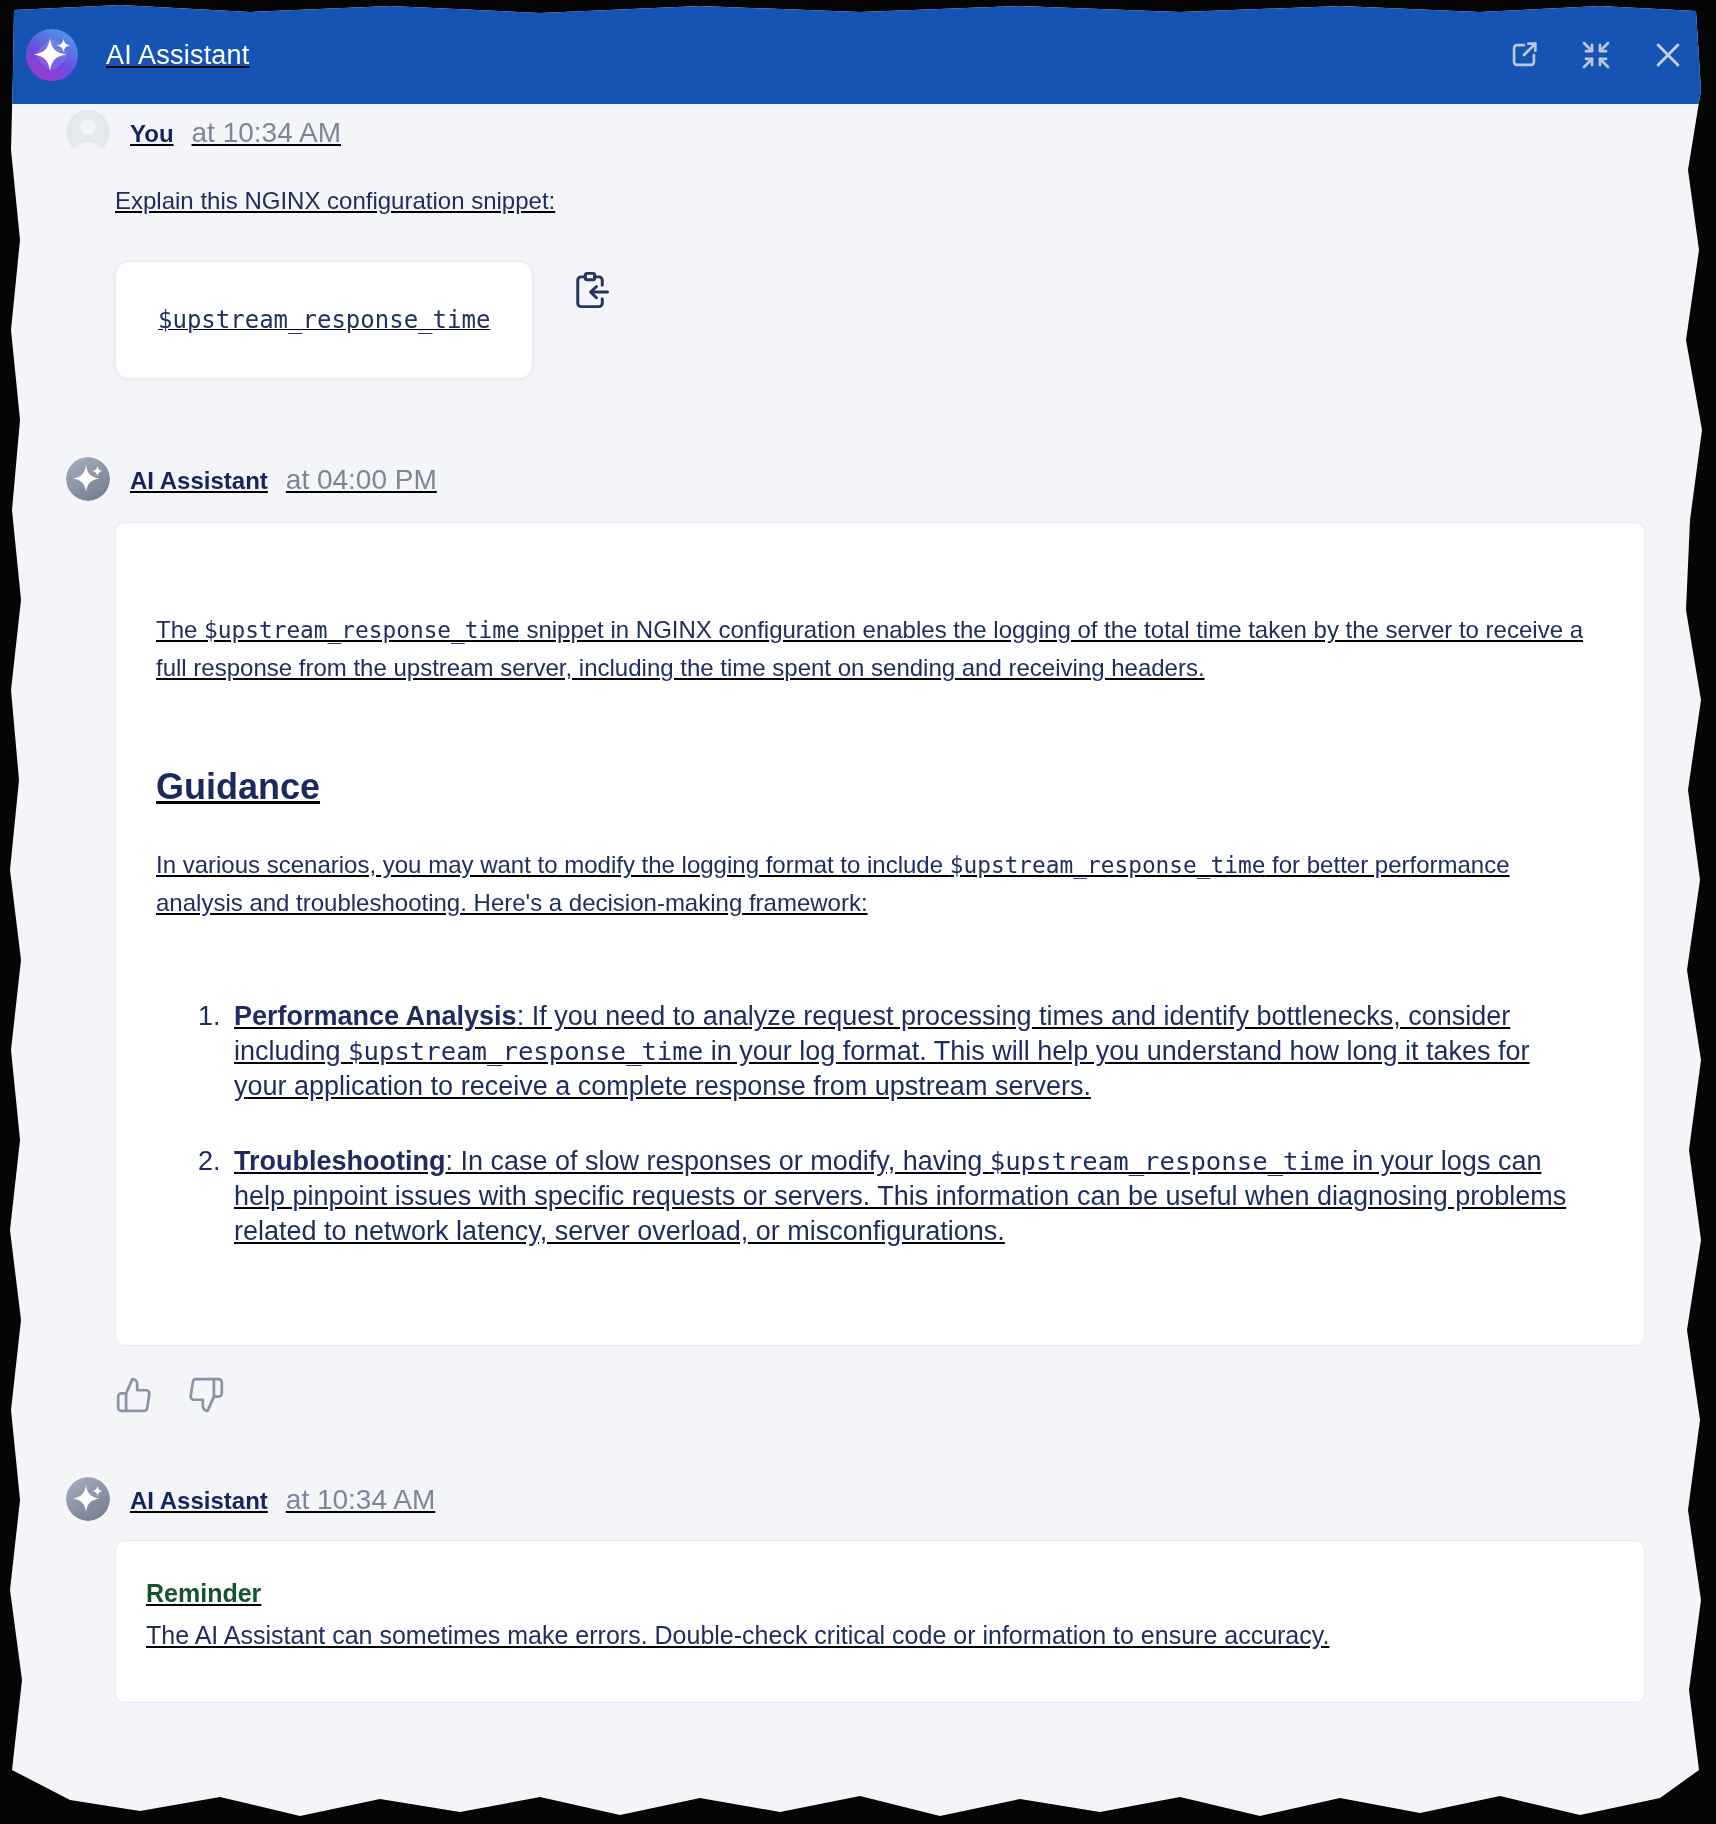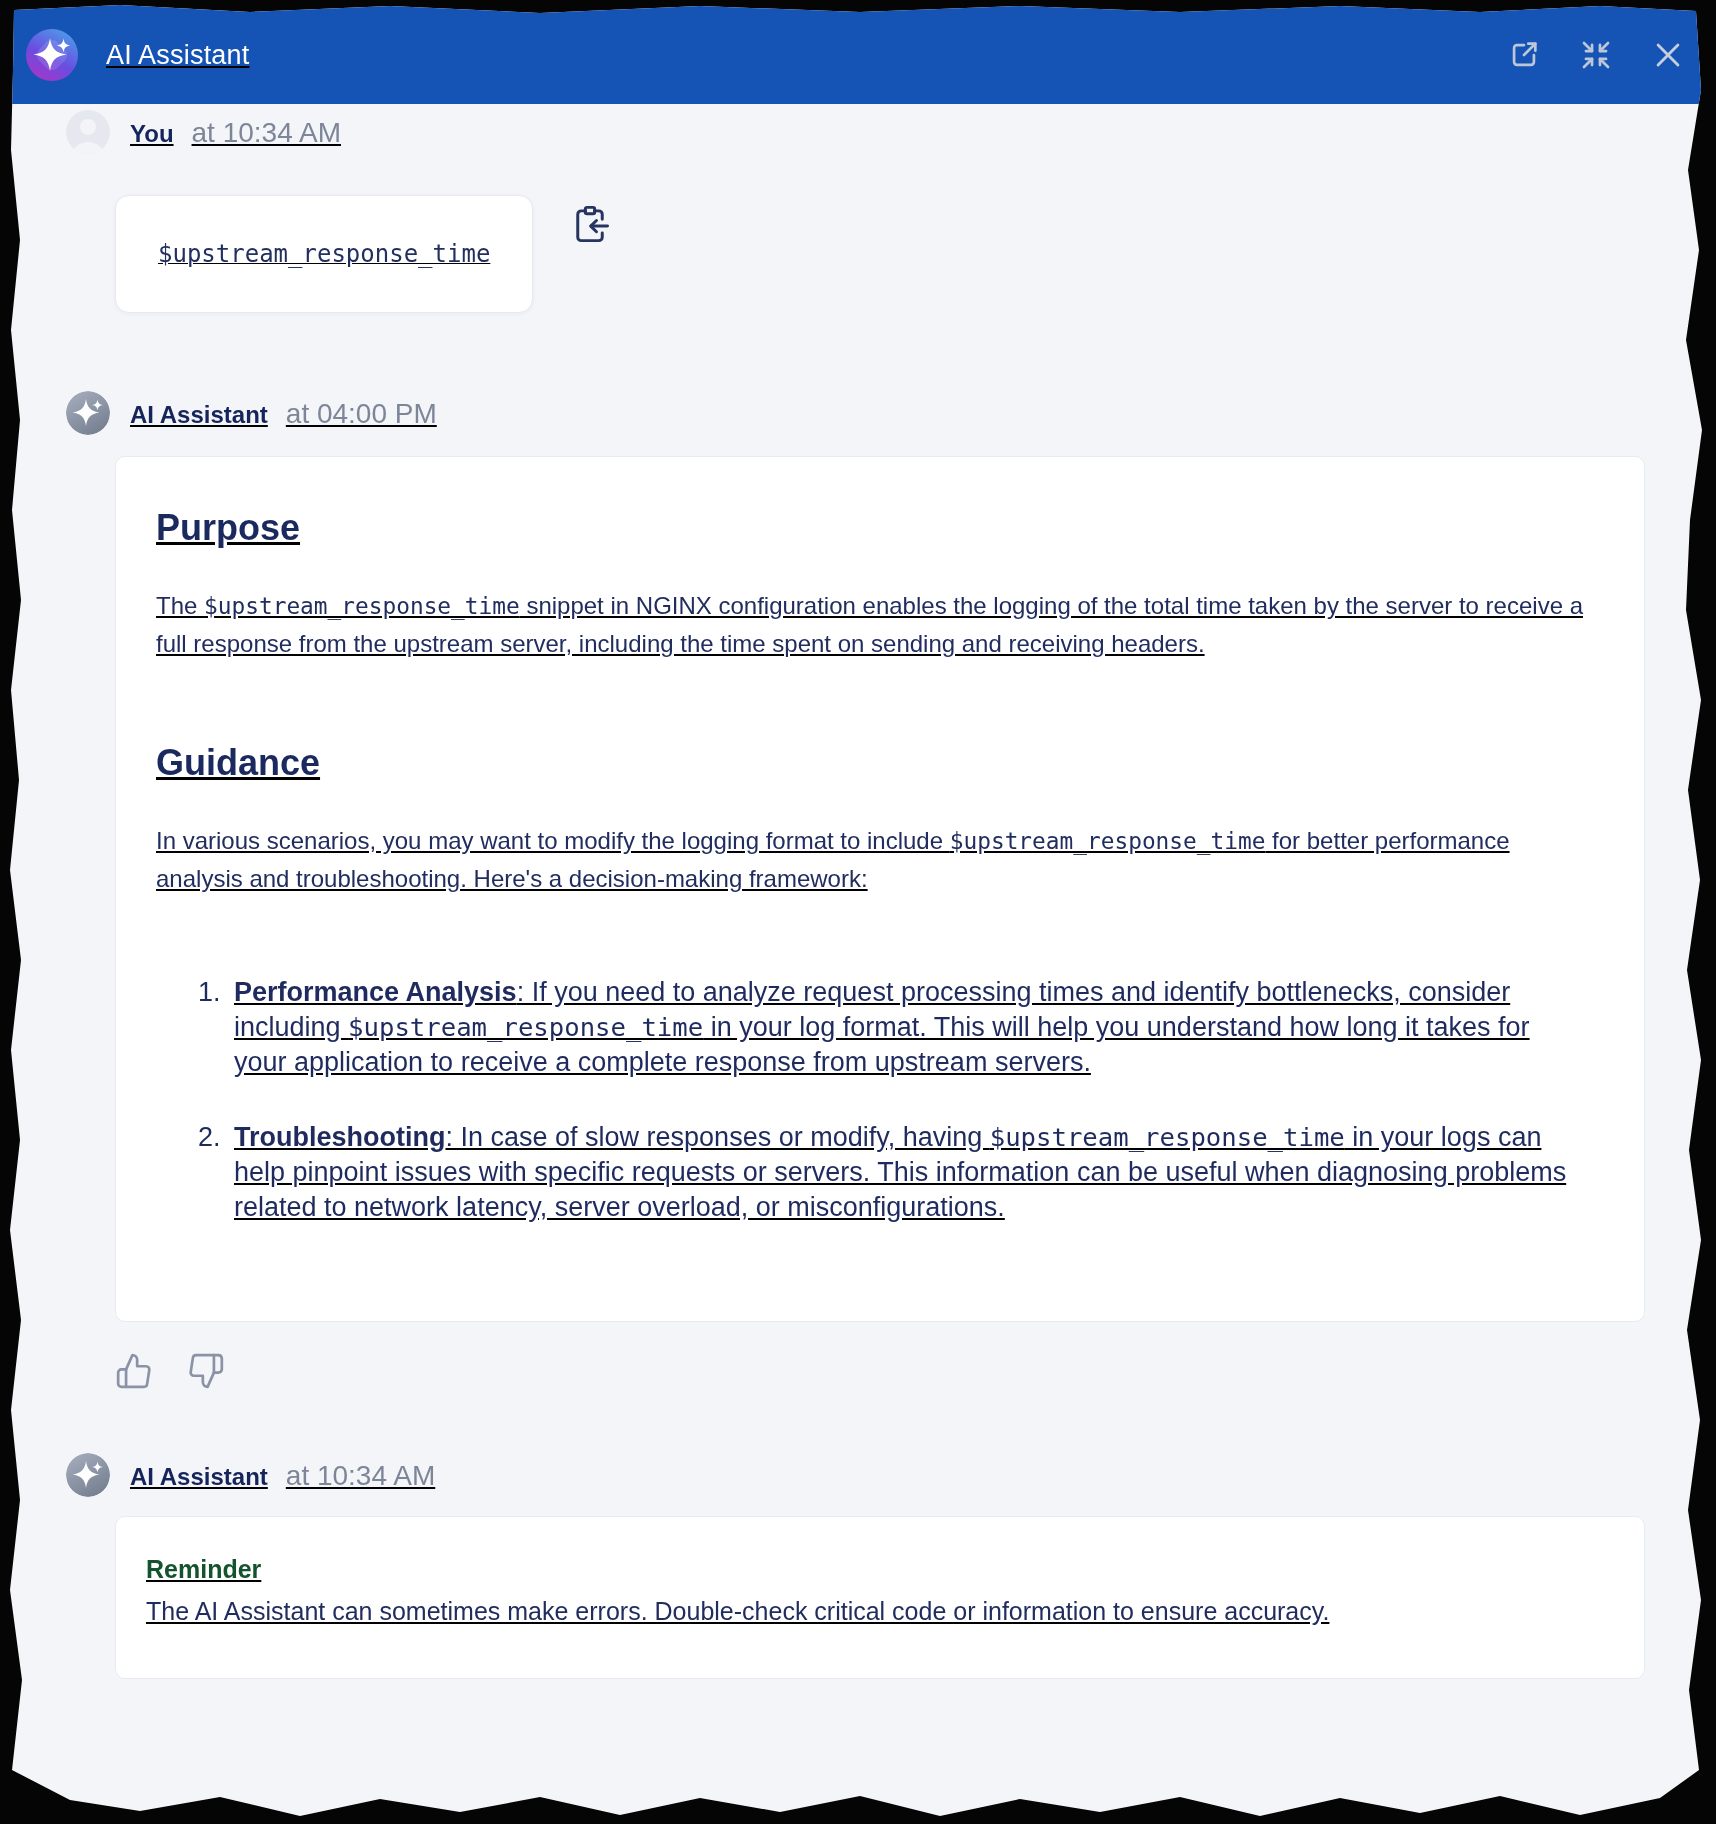--- a/index.html
+++ b/index.html
@@ -128,20 +128,21 @@
         <svg viewBox="0 0 44 44">
           <circle cx="22" cy="17" r="8" fill="#f3f4f8"></circle>
           <path d="M6 46 a16 14 0 0 1 32 0 Z" fill="#f3f4f8"></path>
         </svg>
       </span>
       <div class="msg-head">
         <span class="name">You</span>
         <span class="time">at 10:34 AM</span>
       </div>
       <div class="msg-body">
+        <div class="user-text">Explain this NGINX configuration snippet:</div>
         <div class="code-row">
           <div class="code-box">
             <span class="code-text">$upstream_response_time</span>
           </div>
           <button class="copy-btn">
             <svg viewBox="0 0 24 24" fill="none" stroke="#27345f" stroke-width="1.7" stroke-linecap="round" stroke-linejoin="round">
               <path d="M14.5 4.5H17a2 2 0 0 1 2 2v2.8"></path>
               <path d="M19 17.2v2.3a2 2 0 0 1-2 2H7a2 2 0 0 1-2-2V6.5a2 2 0 0 1 2-2h2.5"></path>
               <rect x="9.3" y="2.5" width="5.4" height="3.6" rx="1"></rect>
               <path d="M22 13.2H12.6"></path>
@@ -165,21 +166,20 @@
           <path d="M20 8 C21.1 16.5 25 20.4 33.5 21.5 C25 22.6 21.1 26.5 20 35 C18.9 26.5 15 22.6 6.5 21.5 C15 20.4 18.9 16.5 20 8 Z" fill="#ffffff"></path>
           <path d="M31.5 8.5 C32 12 33.5 13.5 37 14 C33.5 14.5 32 16 31.5 19.5 C31 16 29.5 14.5 26 14 C29.5 13.5 31 12 31.5 8.5 Z" fill="#ffffff"></path>
         </svg>
       </span>
       <div class="msg-head">
         <span class="name">AI Assistant</span>
         <span class="time">at 04:00 PM</span>
       </div>
       <div class="msg-body">
         <article class="card response-card">
-          <h2>Purpose</h2>
           <p><span>The </span><span class="seg-code">$upstream_response_time</span><span> snippet in NGINX configuration enables the logging of the total time taken by the server to receive a full response from the upstream server, including the time spent on sending and receiving headers.</span></p>
           <h2 class="h-guidance">Guidance</h2>
           <p><span>In various scenarios, you may want to modify the logging format to include </span><span class="seg-code">$upstream_response_time</span><span> for better performance analysis and troubleshooting. Here's a decision-making framework:</span></p>
           <ol>
             <li><span class="seg-bold">Performance Analysis</span><span>: If you need to analyze request processing times and identify bottlenecks, consider including </span><span class="seg-code">$upstream_response_time</span><span> in your log format. This will help you understand how long it takes for your application to receive a complete response from upstream servers.</span></li>
             <li><span class="seg-bold">Troubleshooting</span><span>: In case of slow responses or modify, having </span><span class="seg-code">$upstream_response_time</span><span> in your logs can help pinpoint issues with specific requests or servers. This information can be useful when diagnosing problems related to network latency, server overload, or misconfigurations.</span></li>
           </ol>
         </article>
       </div>
     </section>

